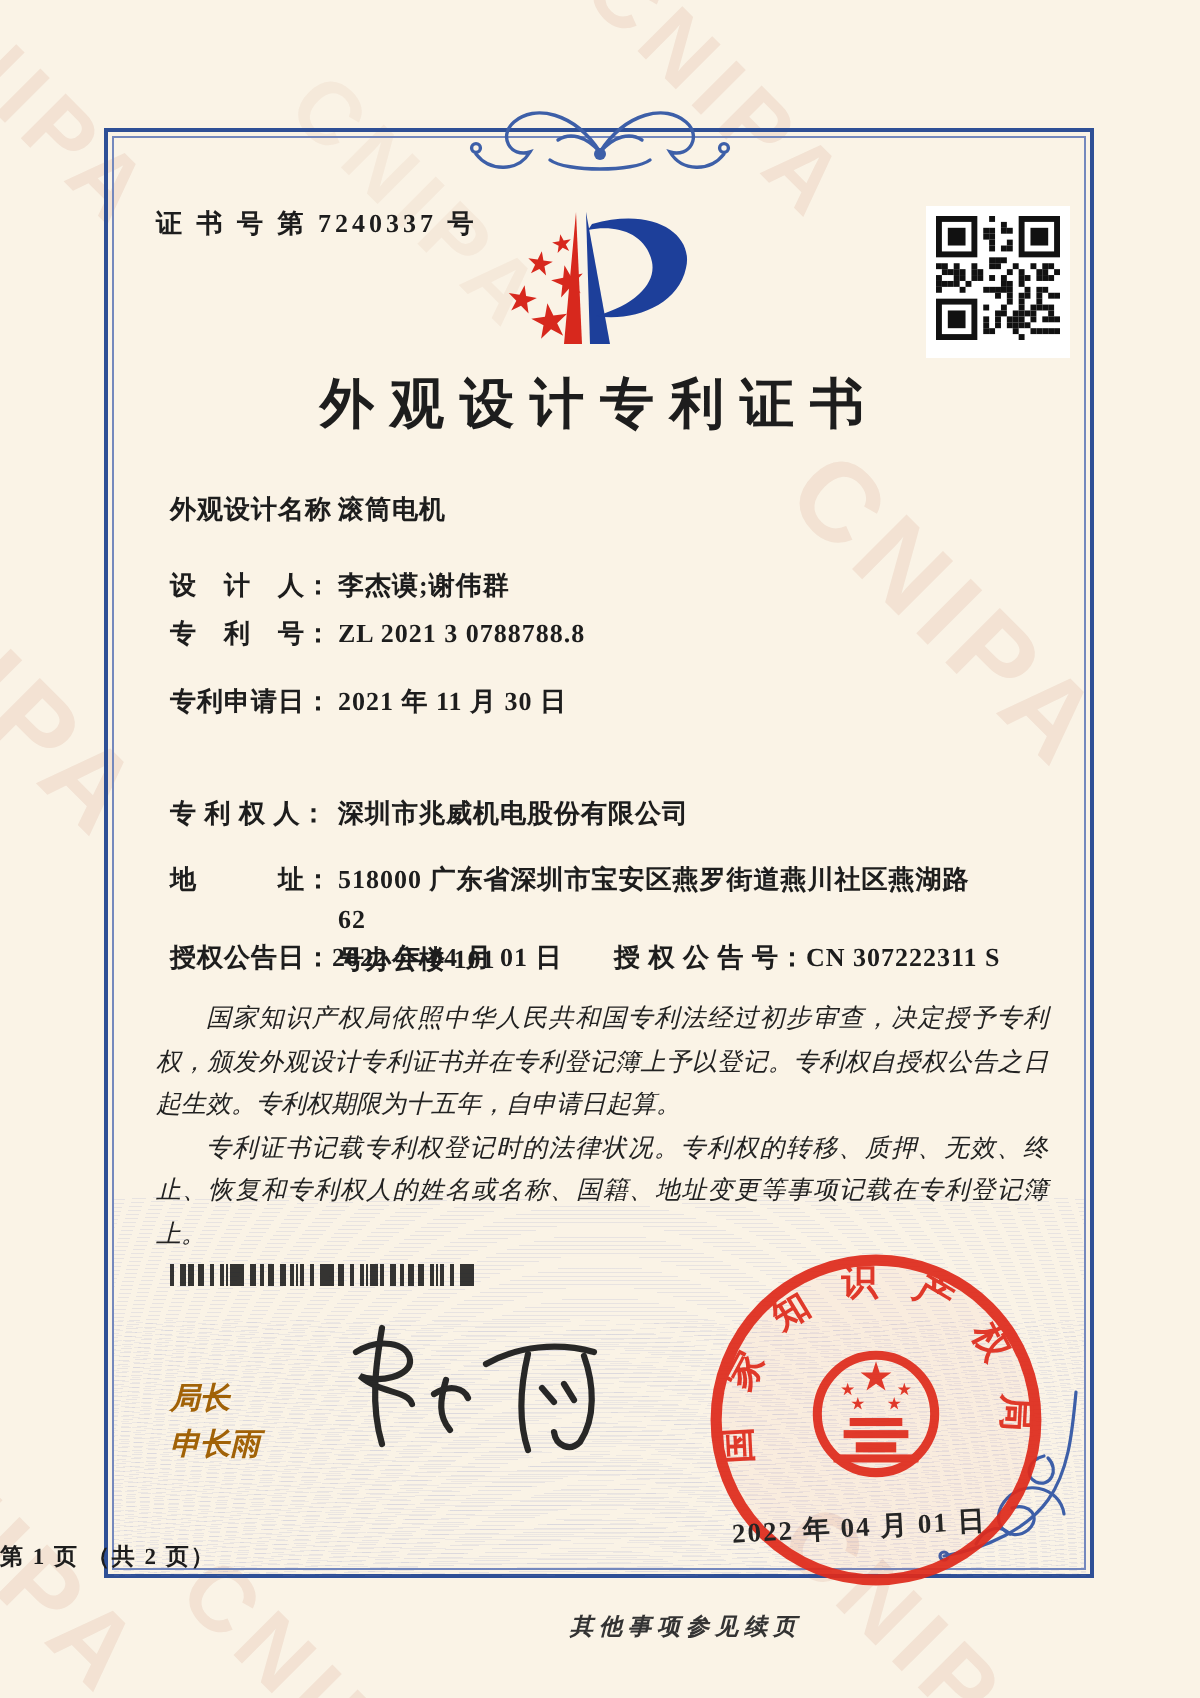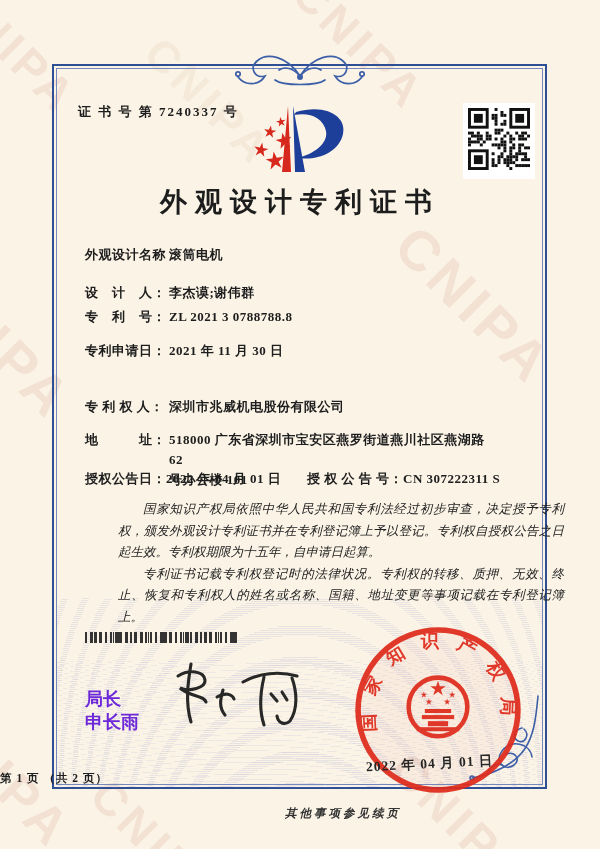--- a/index.html
+++ b/index.html
@@ -30,31 +30,31 @@
   
   .field-row{position:absolute;left:85px;display:flex;font-size:13px;font-weight:600;
              letter-spacing:0.5px;line-height:20px;}
   .f-label{display:inline-block;width:84px;white-space:pre;flex:none;}
   .f-value{white-space:pre-line;max-width:330px;}
   .r1{top:245px}.r2{top:283px}.r3{top:307px}.r4{top:341px}.r5{top:397px}.r6{top:430px}
   .grant{position:absolute;top:470px;font-size:13px;font-weight:600;letter-spacing:0.5px;}
   .g1{left:85px}.g2{left:307px}
   
   .paras{position:absolute;left:78px;top:499px;width:446px;font-size:12.5px;line-height:21.5px;
-         font-style:italic;font-weight:500;text-align:justify;color:#222;margin-left:40px;}
+         font-style:italic;font-weight:500;text-align:justify;color:#222;}
   .paras p{margin:0;text-indent:2em;}
   
   .barcode{position:absolute;left:85px;top:632px;width:153px;height:11px;opacity:.88;
     background-image:
       repeating-linear-gradient(90deg,#1a1a1a 0 2px,transparent 2px 5px),
       repeating-linear-gradient(90deg,#1a1a1a 0 1px,transparent 1px 7px),
       repeating-linear-gradient(90deg,transparent 0 9px,#1a1a1a 9px 12px,transparent 12px 23px);}
   
   .officer{position:absolute;left:85px;top:688px;font-family:"Liberation Sans","DejaVu Sans",sans-serif;
-           font-size:18px;font-weight:600;color:#6d28d9;line-height:23px;}
+           font-size:15px;font-weight:600;color:#a16207;line-height:23px;font-style:italic;}
   .signature{position:absolute;left:163px;top:660px;}
   
   .seal{position:absolute;left:352px;top:624px;opacity:.93;}
   .seal-date{position:absolute;left:366px;top:755px;font-size:13.5px;font-weight:700;
              letter-spacing:1px;color:#252525;transform:rotate(-3deg);}
   
   .page-info{position:absolute;left:0;top:771px;width:100%;text-align:left;
              font-size:11.5px;font-weight:600;letter-spacing:1px;}
   .note{position:absolute;left:0;top:806px;width:100%;text-align:center;
         font-size:11.5px;font-weight:600;letter-spacing:3px;font-style:italic;color:#333;padding-left:43px;}

